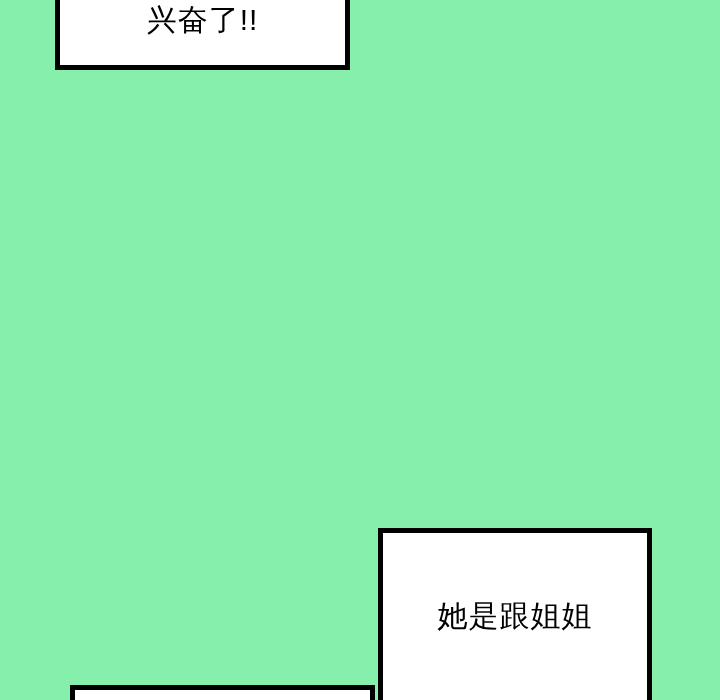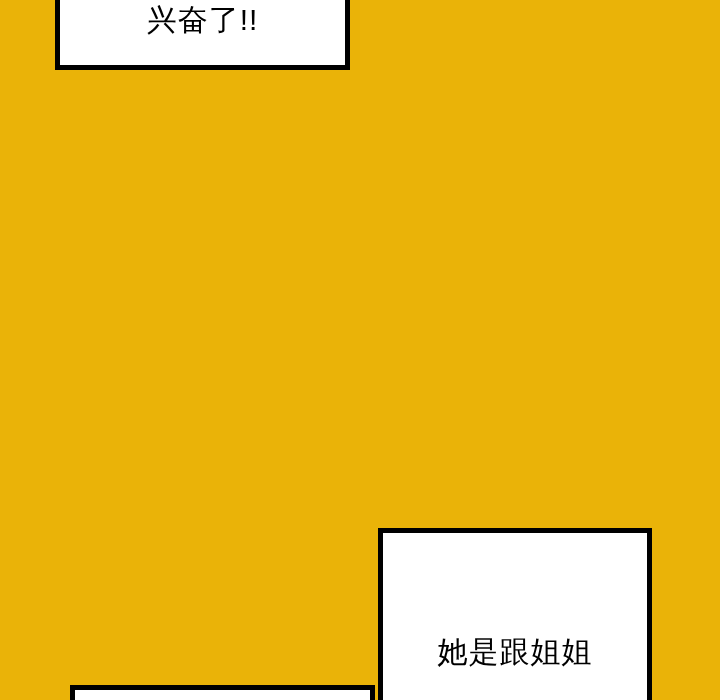--- a/index.html
+++ b/index.html
@@ -10,21 +10,21 @@
     width: 720px;
     height: 700px;
     background: #ffffff;
     overflow: hidden;
     position: relative;
     font-family: "Liberation Sans", "DejaVu Sans", sans-serif;
   }
   .comic-page {
     position: absolute;
     inset: 0;
-    background: #eab308;
+    background: #86efac;
   }
   .speech-bubble {
     position: absolute;
     background: #ffffff;
     border: 5px solid #000000;
     box-sizing: border-box;
   }
   .bubble-top-left {
     left: 55px;
     top: -34px;
@@ -53,21 +53,20 @@
     top: 62px;
     left: 0;
     width: 100%;
     text-align: center;
   }
   .bubble-bottom-right .bubble-line {
     font-size: 30px;
     line-height: 41px;
     color: #000000;
     letter-spacing: 1px;
-    margin-top: 36px;
   }
   .bubble-bottom-left {
     left: 70px;
     top: 685px;
     width: 305px;
     height: 100px;
   }
 </style>
 </head>
 <body>

